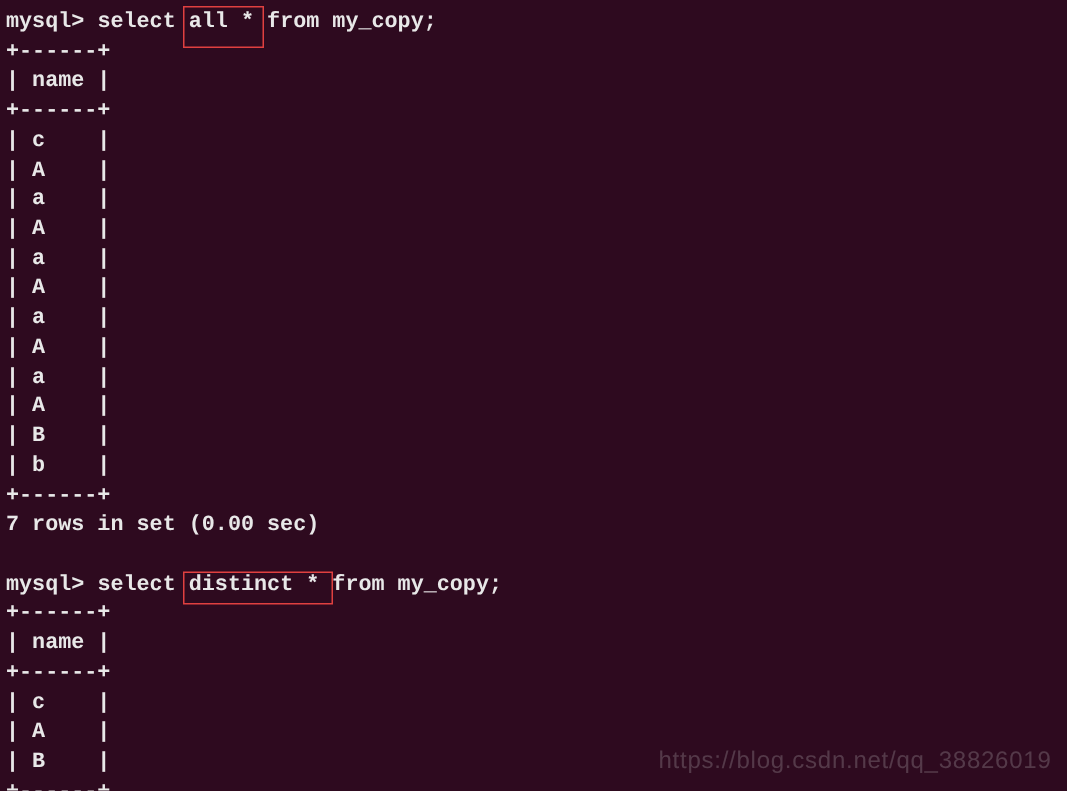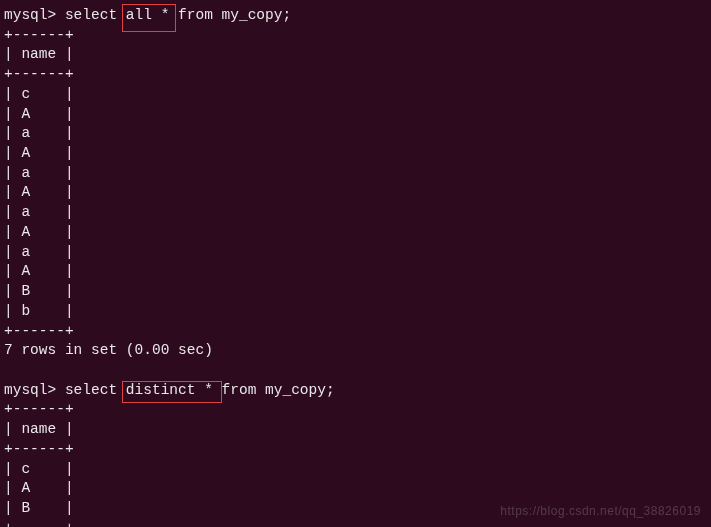--- a/index.html
+++ b/index.html
@@ -8,34 +8,34 @@
       color: #e8e8e8;
       font-family: 'Courier New', monospace;
       font-size: 14.5px;
       line-height: 1.36;
       width: 711px;
       height: 527px;
       padding: 6px 4px;
       position: relative;
       overflow: hidden;
     }
-    .line { white-space: pre; }
+    .line { white-space: pre; font-weight: bold; }
     .highlight-box {
       position: absolute;
       border: 1px solid #e04040;
       background: transparent;
       pointer-events: none;
     }
     .watermark {
       position: absolute;
       right: 10px;
       bottom: 8px;
       color: rgba(200,200,200,0.25);
       font-family: Arial, sans-serif;
-      font-size: 12px;
+      font-size: 16px;
       letter-spacing: 0.5px;
     }
   </style>
 </head>
 <body>
 
 <div class="line"><span>mysql&gt; </span><span>select </span><span>all *</span><span> from my_copy;</span></div>
 <div class="line">+------+</div>
 <div class="line">| name |</div>
 <div class="line">+------+</div>

